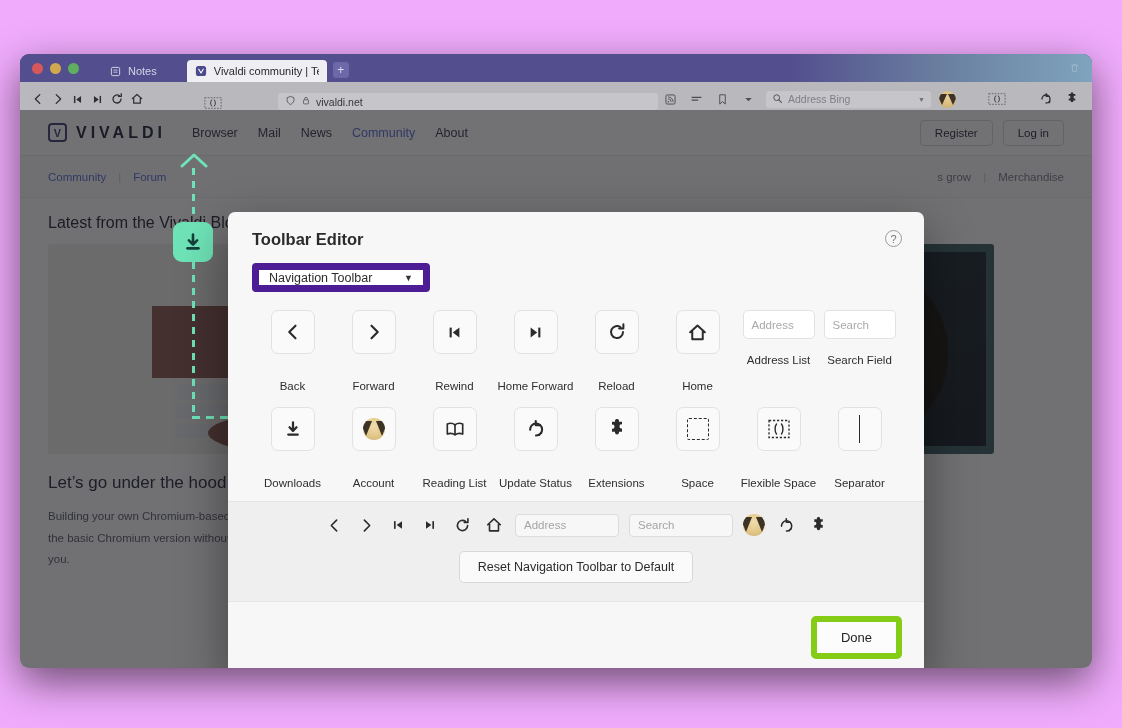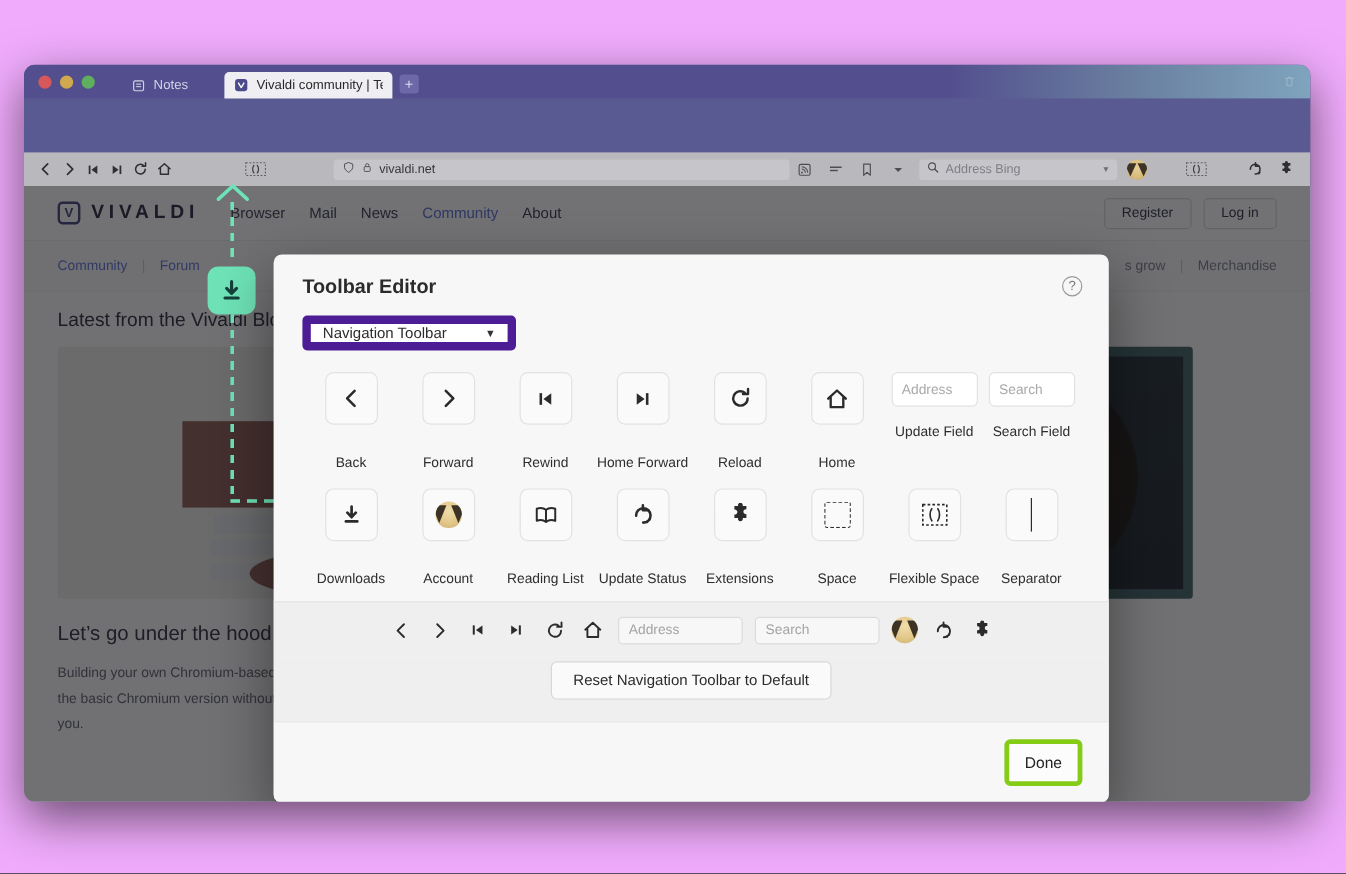--- a/index.html
+++ b/index.html
@@ -47,23 +47,22 @@
     background: #6d69a8; border-radius: 3px; color: #ded9f2;
     display:flex; align-items:center; justify-content:center; font-size: 12px; line-height:1;
   }
   .trash-ico {
     position: absolute; right: 12px; bottom: 5px; color: #9fb7c9; font-size: 12px;
   }
 
   
   .nav-bar {
     height: 28px; background: #b9b9bd;
-    display: flex; align-items: center; gap: 0px; padding: 0 8px;
+    display: flex; align-items: flex-end; gap: 0px; padding: 0 8px;
     color: #303030;
-    margin-top: 45px;
   }
   .nav-btn {
     width: 24px; height: 22px; display: flex; align-items: center;
     justify-content: center; color: #2f2f33;
   }
   .panel-toggle { width: 26px; display:flex; align-items:center; justify-content:center; }
   .addr-field {
     flex: 0 0 380px; height: 17px; margin-left: 54px;
     background: #c6c6ca; border-radius: 3px;
     display:flex; align-items:center; gap: 5px; padding: 0 7px;
@@ -266,21 +265,21 @@
   .reset-btn {
     font-size: 12.5px; color: #2b2b2b; background: #fafafa;
     border: 1px solid #d8d8d8; border-radius: 5px; padding: 8px 18px;
   }
   .dlg-foot {
     background: #f7f7f7; border-top: 1px solid #e6e6e6;
     display:flex; justify-content:flex-end; padding: 14px 22px;
   }
   .done-btn {
     font-size: 13px; color: #222; background: #fcfcfc;
-    border: 4px solid #84cc16; border-radius: 5px; padding: 8px 13px; margin-left: 40px;
+    border: 6px solid #84cc16; border-radius: 5px; padding: 8px 24px; margin-left: 40px;
   }
 </style>
 </head>
 <body>
 
 <div id="root">
 
   <div class="browser-window">
 
     <div class="tab-bar">
@@ -579,21 +578,21 @@
                 <path d="M2.4 7.8 L8 2.6 L13.6 7.8 M4 7.2 V13.2 h8 V7.2" fill="none" stroke="#2b2b2b" stroke-width="1.5" stroke-linecap="round" stroke-linejoin="round"></path>
               </svg>
           </div>
           <div class="g-label">Home</div>
         </div>
 
         <div class="g-item">
           <div class="g-box wide">
             <span>Address</span>
           </div>
-          <div class="g-label" style="margin-top:14px;">Update Field</div>
+          <div class="g-label" style="margin-top:14px;">Address List</div>
         </div>
 
         <div class="g-item">
           <div class="g-box wide">
             <span>Search</span>
           </div>
           <div class="g-label" style="margin-top:14px;">Search Field</div>
         </div>
 
         <div class="g-item">

